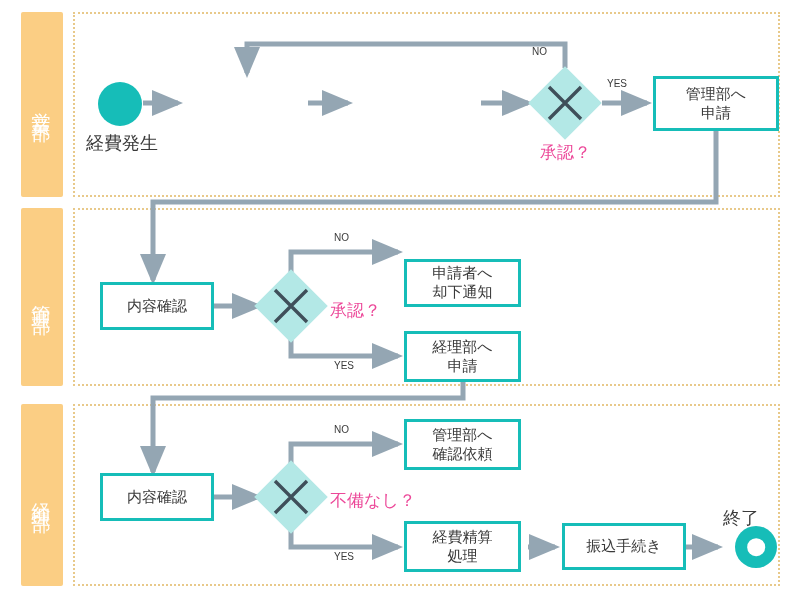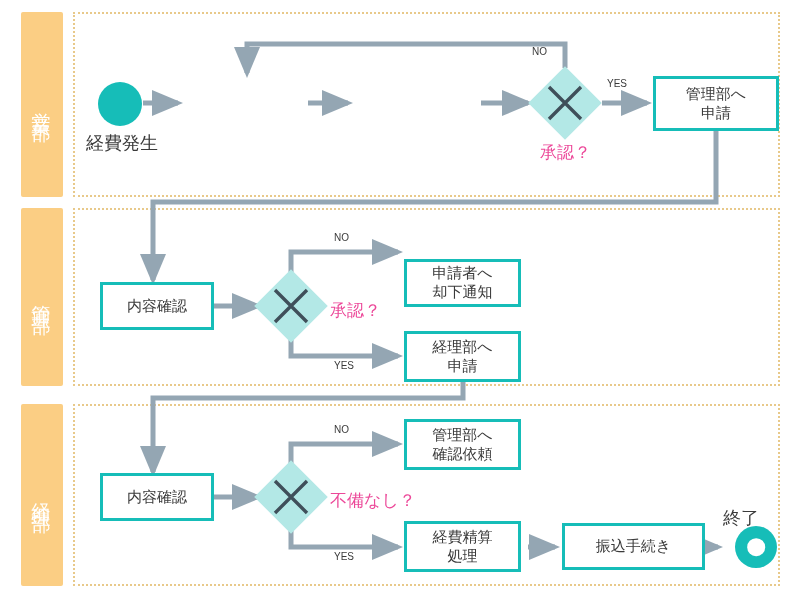--- a/index.html
+++ b/index.html
@@ -226,21 +226,21 @@
   <div class="node process" style="left:404px; top:419px; width:117px; height:51px;">
     <span class="node-text">管理部へ
 確認依頼</span>
   </div>
 
   <div class="node process" style="left:404px; top:521px; width:117px; height:51px;">
     <span class="node-text">経費精算
 処理</span>
   </div>
 
-  <div class="node process" style="left:562px; top:523px; width:143px; height:47px;">
+  <div class="node process" style="left:562px; top:523px; width:124px; height:47px;">
     <span class="node-text">振込手続き</span>
   </div>
 
   <div class="decision-label" style="left:330px; top:489px;">不備なし？</div>
   <div class="edge-label" style="left:334px; top:424px;">NO</div>
   <div class="edge-label" style="left:334px; top:551px;">YES</div>
 
 </div>
 
 </body></html>

